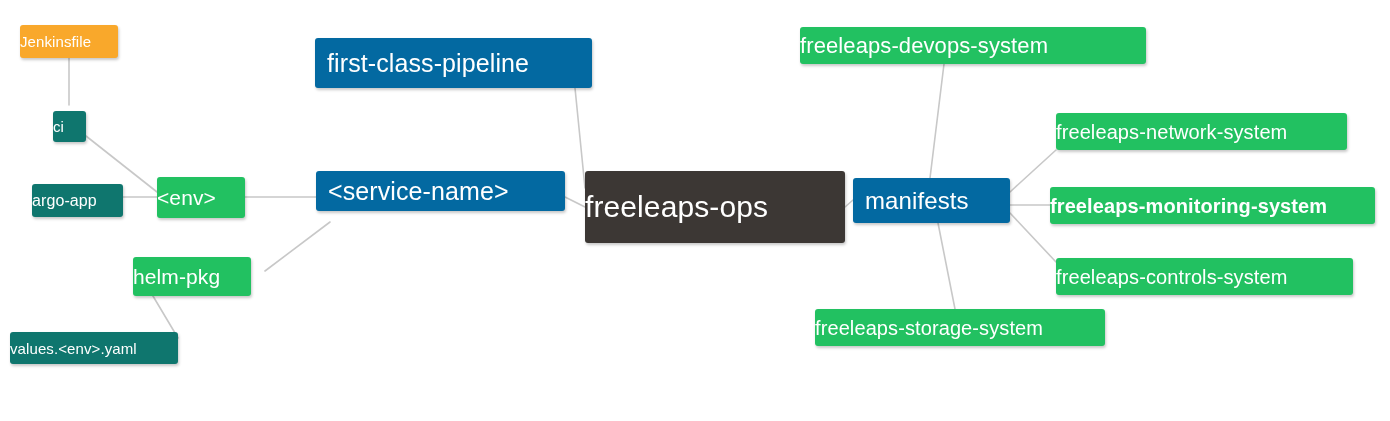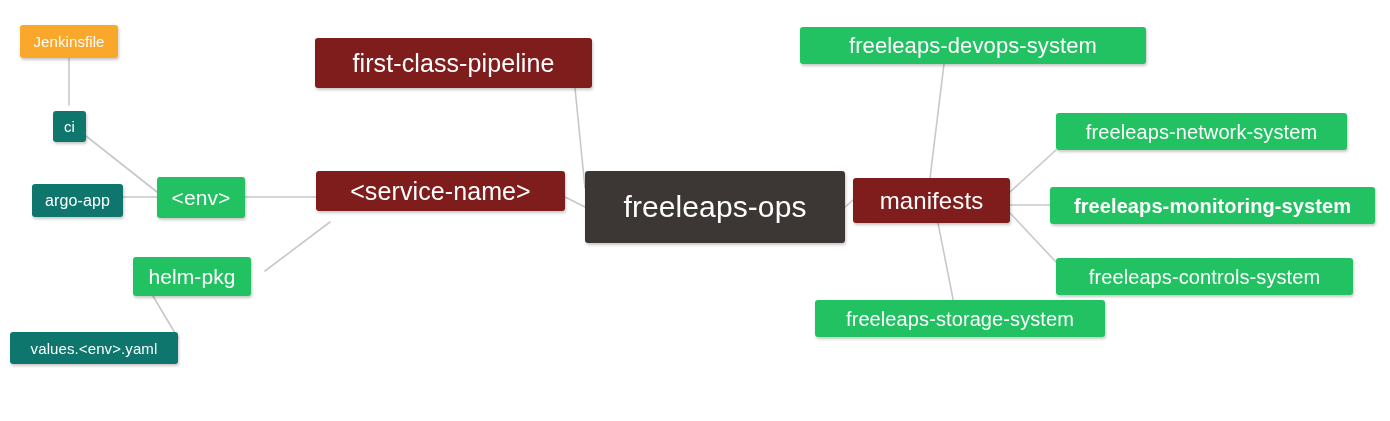--- a/index.html
+++ b/index.html
@@ -25,34 +25,34 @@
     top: 0;
     width: 1390px;
     height: 421px;
     pointer-events: none;
   }
   .node {
     position: absolute;
     box-sizing: border-box;
     display: flex;
     align-items: center;
-    justify-content: center;
+    justify-content: flex-start;
     color: #ffffff;
     border-radius: 3px;
     white-space: nowrap;
     box-shadow: 1px 2px 3px rgba(0,0,0,0.22);
     line-height: 1;
     letter-spacing: 0.1px;
   }
   .node-label {
     display: block;
   }
   
   .c-root   { background: #3c3734; }
-  .c-blue   { background: #7f1d1d; }
+  .c-blue   { background: #0369a1; padding-left: 12px; }
   .c-green  { background: #22c161; }
   .c-orange { background: #f9a82b; }
   .c-red    { background: #0f766e; margin-top: 6px; }
 </style>
 </head>
 <body>
 
 <div id="mindmap-canvas">
   <svg id="edge-layer" width="1390" height="421" viewBox="0 0 1390 421">
       <line x1="585" y1="207" x2="565" y2="197" stroke="#c8c8c8" stroke-width="1.6" stroke-linecap="round"></line>
@@ -106,17 +106,17 @@
       </div>
       <div class="node c-green" style="left: 1056px; top: 113px; width: 291px; height: 37px; font-size: 20px;">
         <span class="node-label">freeleaps-network-system</span>
       </div>
       <div class="node c-green" style="left: 1050px; top: 187px; width: 325px; height: 37px; font-size: 20px; font-weight: bold;">
         <span class="node-label">freeleaps-monitoring-system</span>
       </div>
       <div class="node c-green" style="left: 1056px; top: 258px; width: 297px; height: 37px; font-size: 20px;">
         <span class="node-label">freeleaps-controls-system</span>
       </div>
-      <div class="node c-green" style="left: 815px; top: 300px; width: 290px; height: 37px; font-size: 20px;">
+      <div class="node c-green" style="left: 815px; top: 309px; width: 290px; height: 37px; font-size: 20px;">
         <span class="node-label">freeleaps-storage-system</span>
       </div>
     </div>
 </div>
 
 </body></html>

